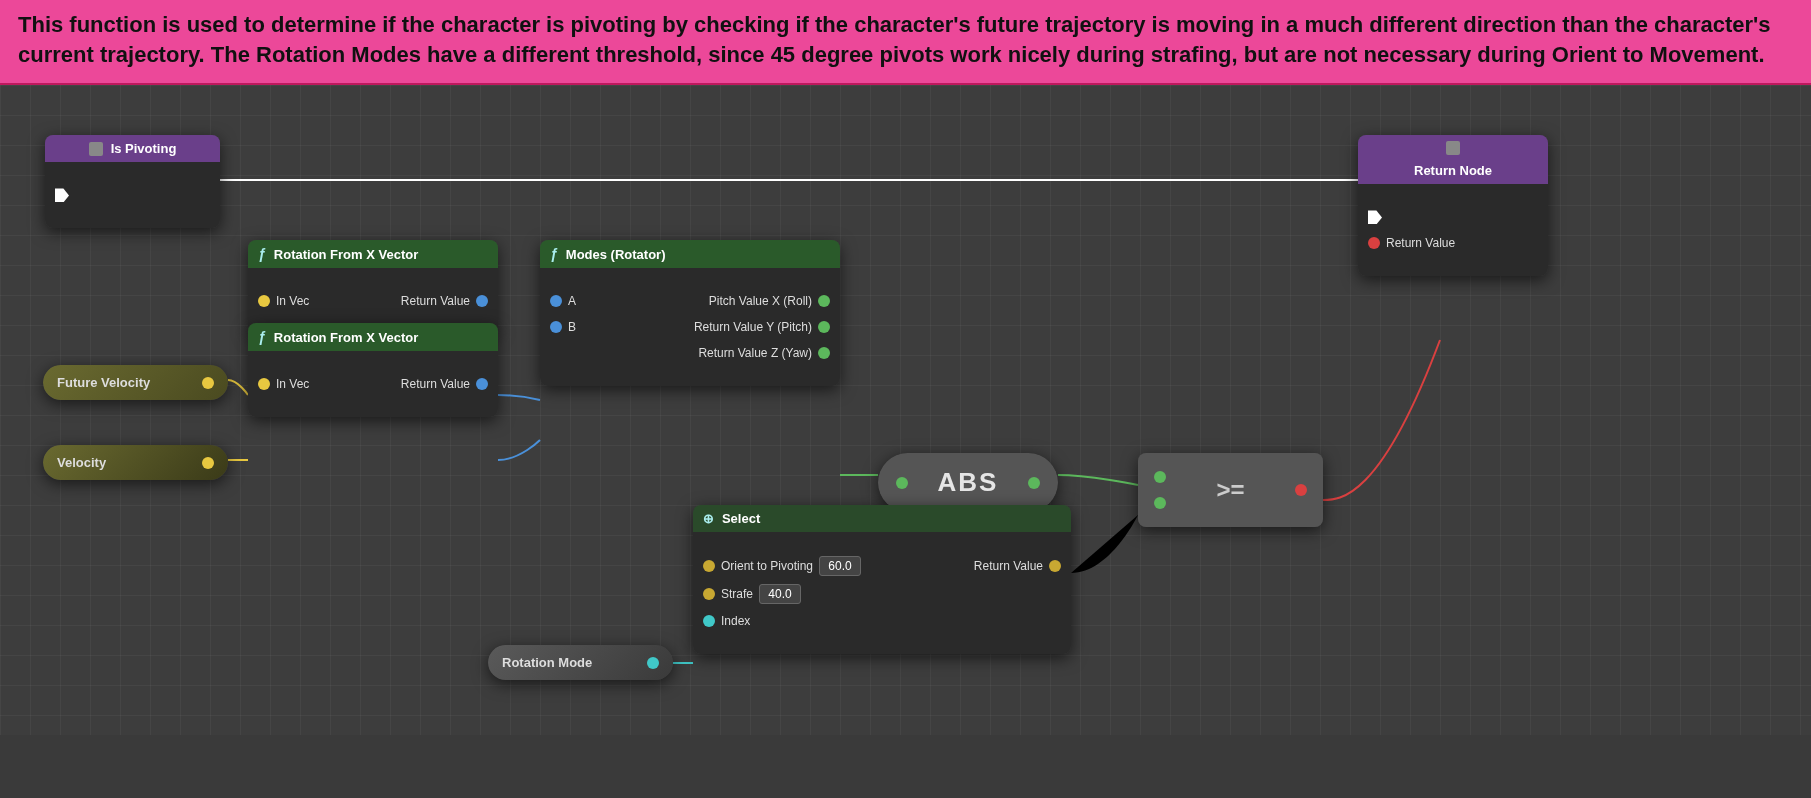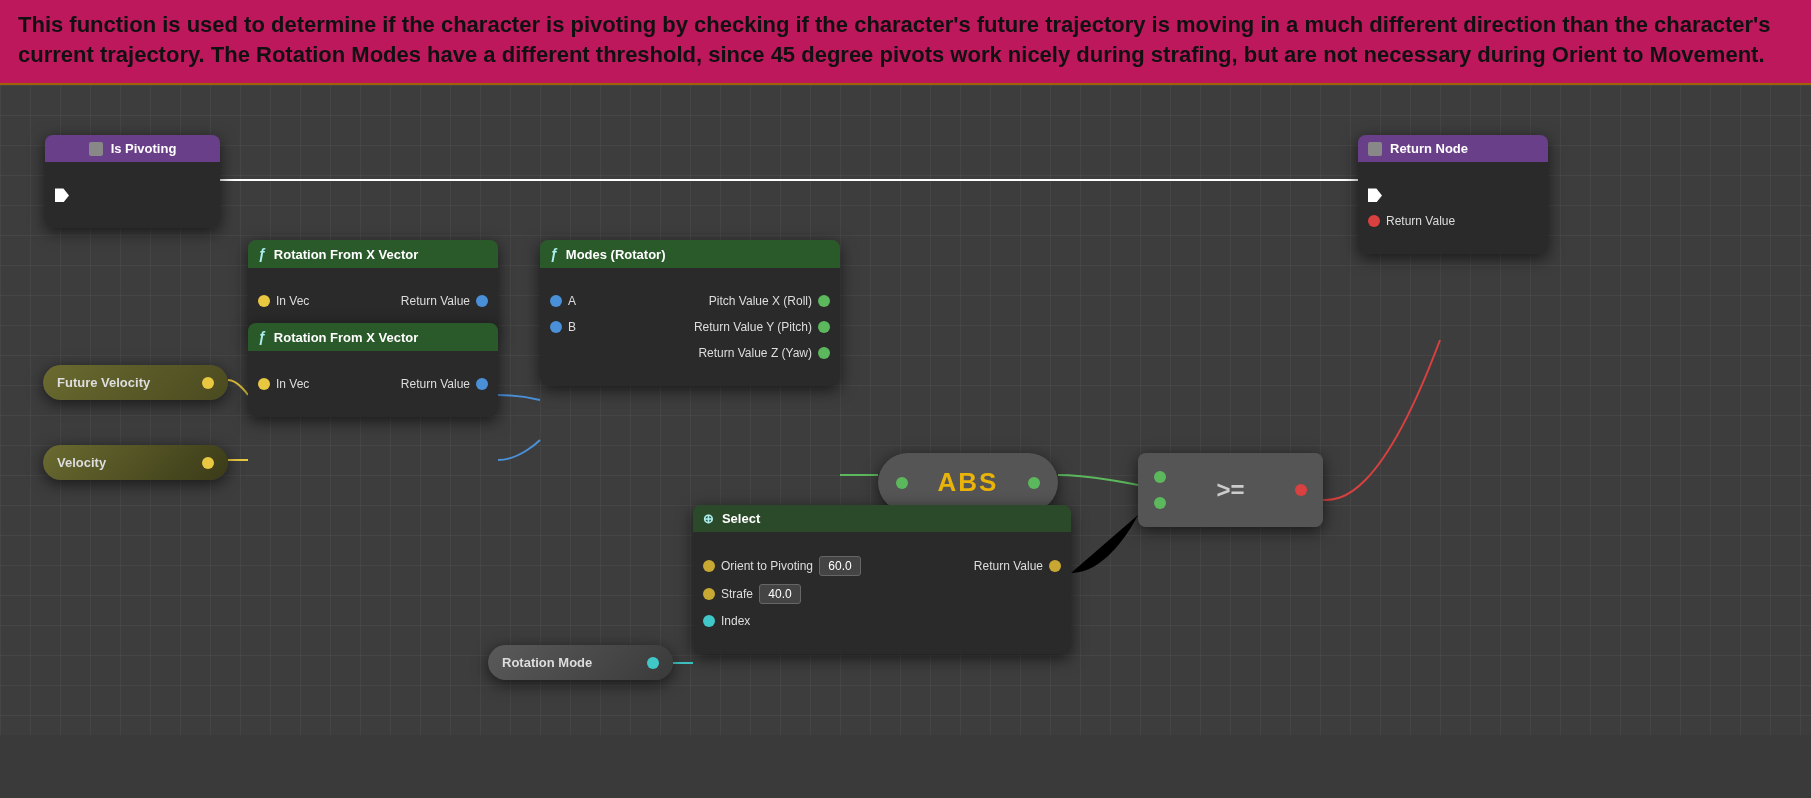--- a/index.html
+++ b/index.html
@@ -6,27 +6,27 @@
     body {
       width: 1811px;
       height: 798px;
       overflow: hidden;
       font-family: 'Segoe UI', Arial, sans-serif;
       background: #3a3a3a;
     }
 
     
     #description-bar {
-      background: #be185d;
+      background: #ec4899;
       padding: 10px 18px 14px 18px;
       font-size: 22px;
       font-weight: bold;
       color: #111;
       line-height: 1.35;
-      border-bottom: 2px solid #a16207;
+      border-bottom: 2px solid #be185d;
     }
 
     
     #canvas {
       position: relative;
       width: 1811px;
       height: 650px;
       background-color: #3d3d3d;
       background-image:
         linear-gradient(rgba(255,255,255,0.04) 1px, transparent 1px),
@@ -115,20 +115,21 @@
     }
 
     
     #node-return {
       left: 1358px;
       top: 50px;
       width: 190px;
     }
     #node-return .node-header {
       background: #6a3f8a;
+      flex-direction: column;
     }
 
     
     #node-rot-from-x-top {
       left: 248px;
       top: 155px;
       width: 250px;
     }
     #node-rot-from-x-top .node-header {
       background: #2a5a2a;
@@ -165,21 +166,21 @@
       background: #555;
       border-radius: 30px;
       display: flex;
       align-items: center;
       justify-content: space-between;
       padding: 14px 18px;
     }
     #node-abs .abs-label {
       font-size: 26px;
       font-weight: bold;
-      color: #eab308;
+      color: #e5e5e5;
       letter-spacing: 2px;
     }
 
     
     #node-gte {
       left: 1138px;
       top: 368px;
       width: 185px;
       border-radius: 8px;
     }

